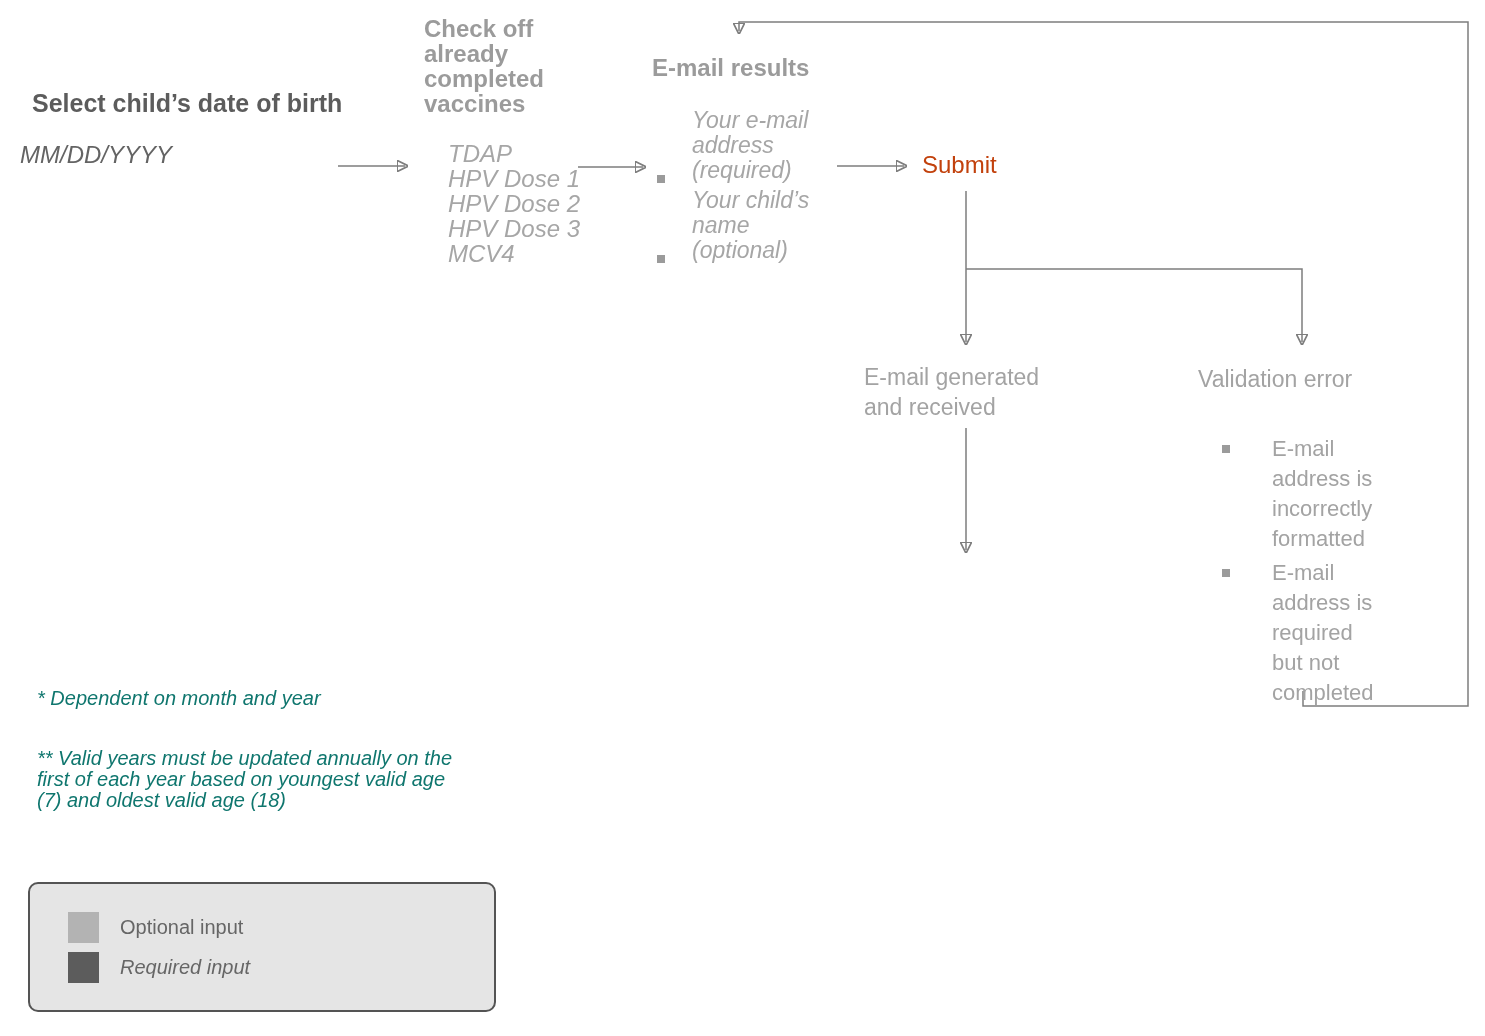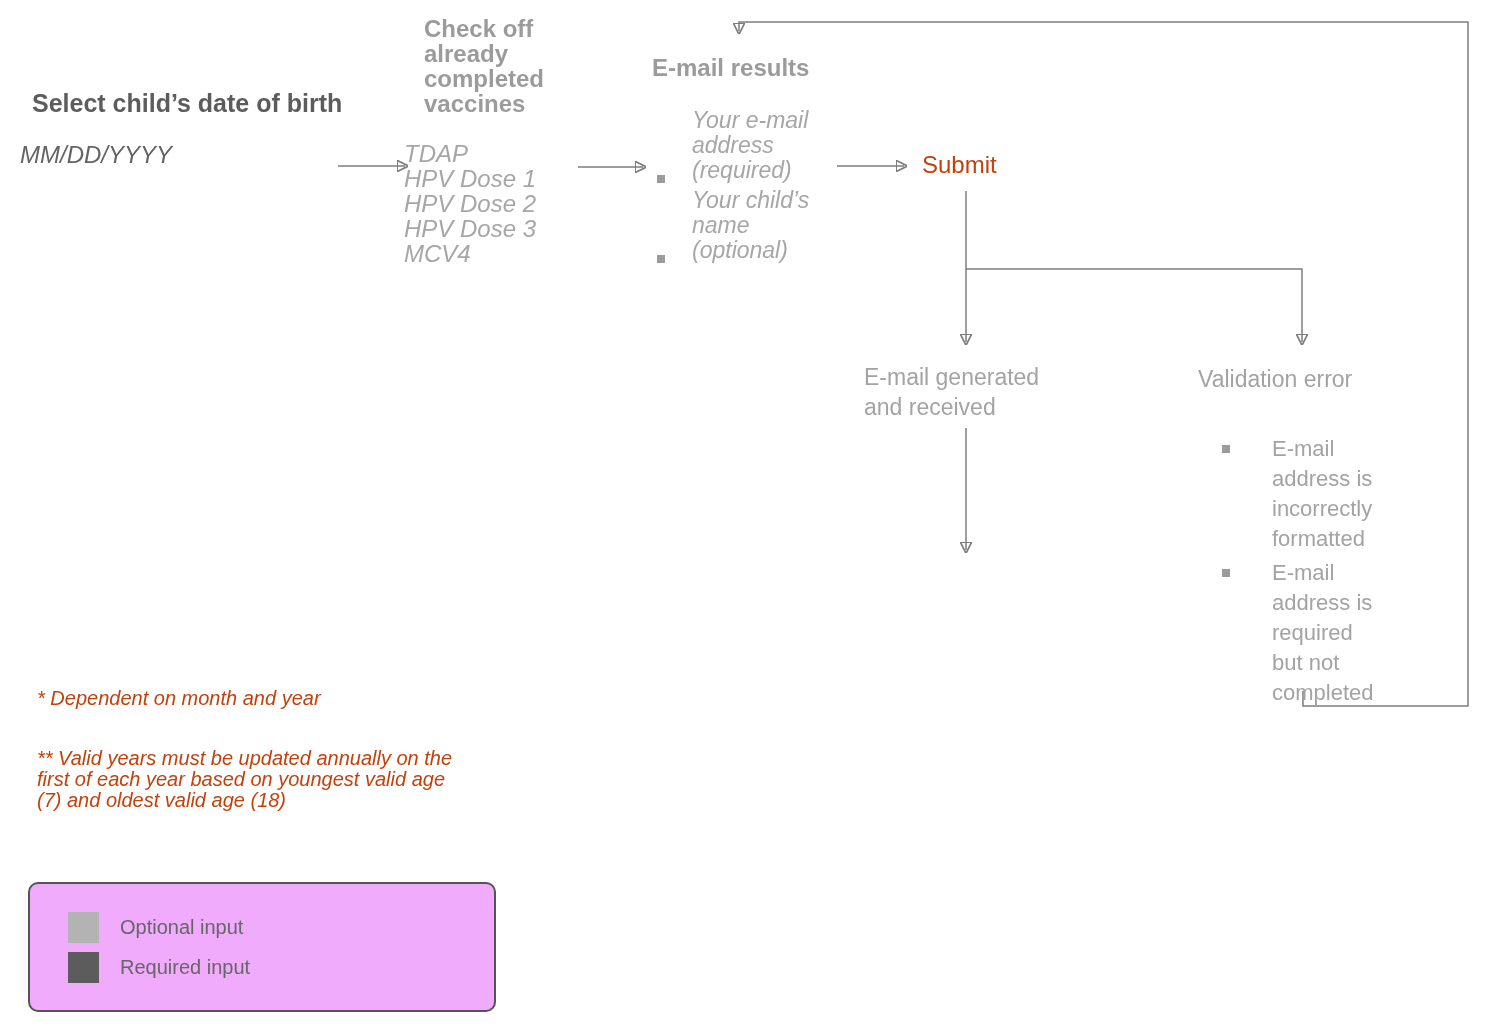--- a/index.html
+++ b/index.html
@@ -16,28 +16,28 @@
   .gray-text{font-size:23px;color:#a3a3a3;line-height:30px;}
   .submit-text{font-size:24px;color:#c2410c;line-height:26px;}
   .bullet-item{display:flex;align-items:flex-start;}
   .bullet-sq{width:8px;height:8px;background:#9b9b9b;flex:0 0 auto;}
   .fields .bullet-sq{margin-top:9px;margin-right:27px;}
   .fields .bullet-item{margin-bottom:5px;align-items:flex-end;}
   .fields .bullet-text{font-style:italic;font-size:23px;color:#a6a6a6;line-height:25px;}
   .reasons .bullet-sq{margin-top:11px;margin-right:42px;}
   .reasons .bullet-item{margin-bottom:4px;}
   .reasons .bullet-text{font-size:22px;color:#a3a3a3;line-height:30px;}
-  .footnote{font-style:italic;font-size:20px;color:#c2410c;line-height:21px;}
+  .footnote{font-style:italic;font-size:20px;color:#0f766e;line-height:21px;}
   .legend-box{
     left:28px;top:882px;width:464px;height:126px;
-    border:2px solid #545454;border-radius:10px;background:#f0abfc;
+    border:2px solid #545454;border-radius:10px;background:#e5e5e5;
   }
   .legend-row{position:absolute;left:38px;display:flex;align-items:center;gap:21px;}
   .legend-row.r1{top:28px;}
-  .legend-row.r2{top:68px;}
+  .legend-row.r2{top:68px;font-style:italic;}
   .legend-swatch{width:31px;height:31px;flex:0 0 auto;}
   .legend-label{font-size:20px;color:#666666;line-height:31px;}
   svg.wires{position:absolute;left:0;top:0;width:1485px;height:1036px;pointer-events:none;}
   svg.wires path{fill:none;stroke:#7d7d7d;stroke-width:1.5;}
 </style>
 </head>
 <body>
 
 <div class="stage">
 
@@ -56,21 +56,21 @@
     <path d="M1303,691 L1303,706 L1468,706 L1468,22 L739,22 L739,31" marker-end="url(#arw)"></path>
   </svg>
 
   <div class="abs dark-title" style="left:32px;top:90px;">Select child’s date of birth</div>
   <div class="abs dark-italic" style="left:20px;top:141px;">MM/DD/YYYY</div>
 
   <div class="abs gray-heading pre" style="left:424px;top:16px;">Check off
 already
 completed
 vaccines</div>
-  <div class="abs" style="left:404px;top:141px;">
+  <div class="abs" style="left:448px;top:141px;">
     <div class="light-italic">TDAP</div>
     <div class="light-italic">HPV Dose 1</div>
     <div class="light-italic">HPV Dose 2</div>
     <div class="light-italic">HPV Dose 3</div>
     <div class="light-italic">MCV4</div>
   </div>
 
   <div class="abs gray-heading" style="left:652px;top:55px;">E-mail results</div>
   <div class="abs fields" style="left:657px;top:108px;">
     <div class="bullet-item">

